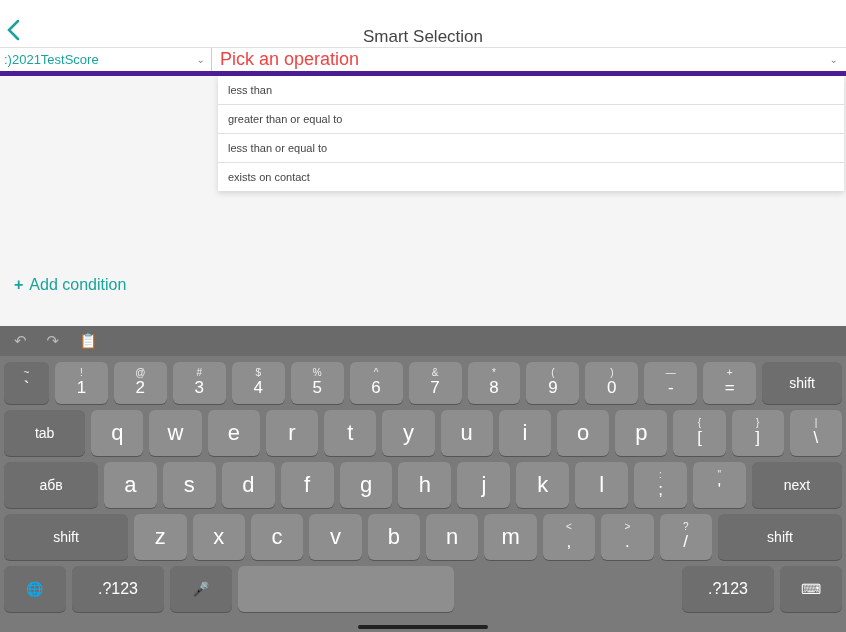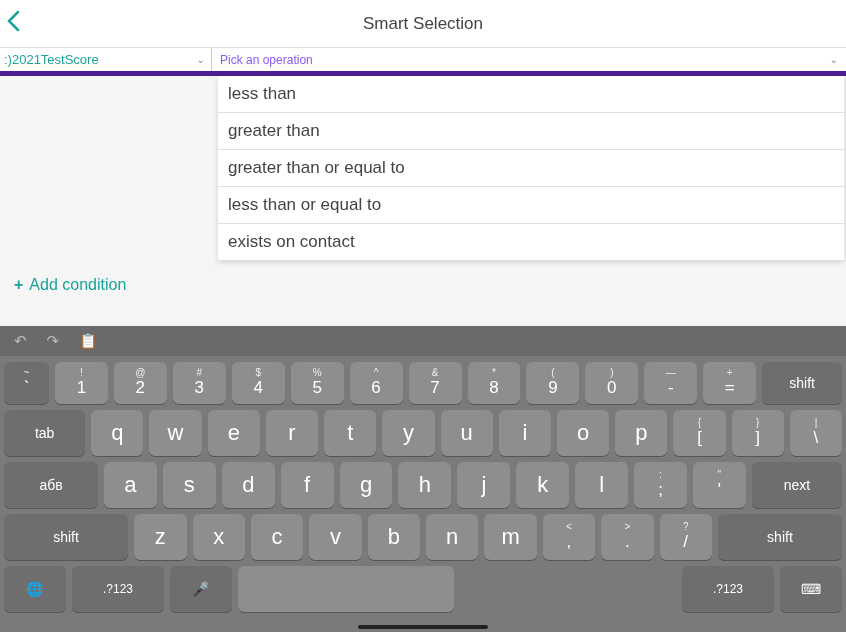--- a/index.html
+++ b/index.html
@@ -1,34 +1,34 @@
 <!DOCTYPE html>
 <html><head>
 <meta charset="utf-8">
 <style>
 * { margin: 0; padding: 0; box-sizing: border-box; font-family: -apple-system, BlinkMacSystemFont, sans-serif; }
 body { width: 846px; height: 632px; background: #f5f5f5; overflow: hidden; position: relative; }
 
 
-.header { height: 48px; background: #fff; display: flex; align-items: center; justify-content: center; position: relative; border-bottom: 1px solid #e0e0e0; }
+.header { height: 48px; background: #fff; display: flex; align-items: flex-end; justify-content: center; position: relative; border-bottom: 1px solid #e0e0e0; }
 .back-btn { position: absolute; left: 6px; color: #1aa39a; font-size: 22px; cursor: pointer; }
 .header-title { font-size: 17px; color: #444; font-weight: 400; }
 
 
 .form-row { display: flex; height: 28px; background: #fff; border-bottom: 5px solid #4c1d95; }
 .field-select { flex: 0 0 212px; display: flex; align-items: center; padding: 0 6px 0 4px; border-right: 1px solid #ccc; position: relative; }
 .field-input { font-size: 13px; color: #1aa39a; border: none; outline: none; width: 100%; background: transparent; }
 .field-caret { font-size: 10px; color: #888; position: absolute; right: 6px; }
 .op-select { flex: 1; display: flex; align-items: center; padding: 0 8px; position: relative; }
-.op-placeholder { font-size: 12px; color: #8b5cf6; }
+.op-placeholder { font-size: 18px; color: #ef4444; }
 .op-caret { font-size: 10px; color: #888; position: absolute; right: 8px; }
 
 
 .dropdown { position: absolute; left: 218px; right: 2px; top: 76px; background: #fff; box-shadow: 0 2px 6px rgba(0,0,0,0.15); }
-.dd-item { padding: 8px 10px; font-size: 17px; color: #444; border-bottom: 1px solid #e0e0e0; cursor: pointer; }
+.dd-item { padding: 8px 10px; font-size: 11px; color: #444; border-bottom: 1px solid #e0e0e0; cursor: pointer; }
 .dd-item:last-child { border-bottom: none; }
 
 
 .content-gap { height: 190px; }
 
 
 .add-condition { padding: 10px 14px; font-size: 16px; color: #1aa39a; cursor: pointer; display: flex; align-items: center; gap: 6px; }
 .plus-icon { font-weight: 600; }
 
 
@@ -38,21 +38,21 @@
 
 .kb-rows { flex: 1; padding: 6px 4px 4px; display: flex; flex-direction: column; gap: 6px; }
 .kb-row { display: flex; gap: 6px; }
 
 .key { background: #8e8e8e; border-radius: 6px; box-shadow: 0 1px 0 rgba(0,0,0,0.3); display: flex; flex-direction: column; align-items: center; justify-content: center; color: #fff; cursor: pointer; position: relative; }
 .key.dark { background: #6e6e6e; }
 .key .sup { font-size: 10px; line-height: 1; opacity: 0.85; }
 .key .main { font-size: 17px; line-height: 1.2; }
 .key .solo { font-size: 22px; }
 .key .label { font-size: 14px; }
-.key .small { font-size: 12px; }
+.key .small { font-size: 16px; }
 
 
 .r1 .key { width: 53px; height: 42px; }
 .r1 .key.delete { width: 80px; }
 .r1 .key.tilde { width: 45px; }
 
 
 .r2 .key { width: 54px; height: 46px; }
 .r2 .key.tab { width: 84px; }
 
@@ -102,21 +102,20 @@
 
 <div class="content-gap"></div>
 
 <div class="add-condition">
   <span class="plus-icon">+</span>
   <span>Add condition</span>
 </div>
 
 <div class="dropdown">
   <div class="dd-item">less than</div>
-  <div class="dd-item">greater than</div>
   <div class="dd-item">greater than or equal to</div>
   <div class="dd-item">less than or equal to</div>
   <div class="dd-item">exists on contact</div>
 </div>
 
 <div class="keyboard">
   <div class="kb-toolbar">
     <span class="tb-icon">↶</span>
     <span class="tb-icon">↷</span>
     <span class="tb-icon">📋</span>

